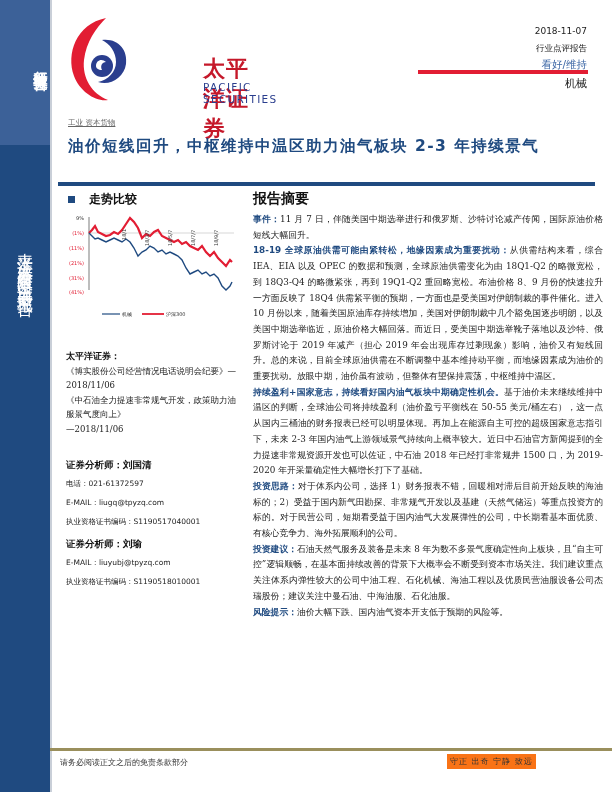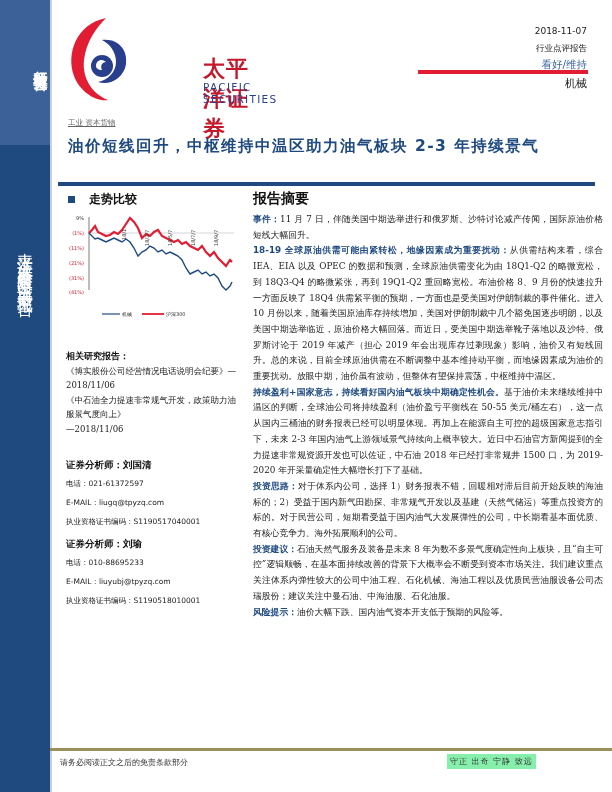--- a/index.html
+++ b/index.html
@@ -44,21 +44,21 @@
   .analyst { position: absolute; left: 66px; width: 178px; font-size: 7.5px; line-height: 19px; color: #222; font-family: "DejaVu Sans", sans-serif; }
   .analyst .an { font-weight: bold; font-size: 9.5px; color: #111; }
 
   .right-col { position: absolute; left: 253px; top: 190px; width: 350px; }
   .summary-title { font-size: 14px; font-weight: bold; font-family: "DejaVu Sans", sans-serif; color: #111; margin-bottom: 4px; }
   .para { font-size: 8.8px; line-height: 15.7px; color: #222; text-align: justify; }
   .para .lead { color: #1f4a80; font-weight: bold; font-family: "DejaVu Sans", sans-serif; }
 
   .footer-line { position: absolute; left: 50px; top: 748px; width: 562px; height: 3px; background: #9a8f5c; }
   .footer-left { position: absolute; left: 60px; top: 757px; font-size: 8px; color: #333; }
-  .footer-right { position: absolute; left: 447px; top: 754px; font-size: 8px; color: #333; background: #86efac; padding: 2px 3px; letter-spacing: 1px; }
+  .footer-right { position: absolute; left: 447px; top: 754px; font-size: 8px; color: #333; background: #f97316; padding: 2px 3px; letter-spacing: 1px; }
 </style>
 </head>
 <body>
 
 <div class="sidebar-top"></div>
 <div class="sidebar-bottom"></div>
 <div class="sidebar-divider"></div>
 <div class="vtext top">行业研究报告</div>
 <div class="vtext bottom">太平洋证券股份有限公司证券研究报告</div>
 
@@ -115,34 +115,33 @@
     <g>
       <line x1="38" y1="102" x2="56" y2="102" stroke="#1f4a80" stroke-width="1.2"></line>
       <text class="legend-text" x="58" y="104">机械</text>
       <line x1="78" y1="102" x2="100" y2="102" stroke="#e21d33" stroke-width="1.8"></line>
       <text class="legend-text" x="102" y="104">沪深300</text>
     </g>
   </svg>
 </div>
 
 <div class="related">
-  <div class="rh">相关研究报告：</div>
+  <div class="rh">太平洋证券：</div>
   <div><span>《博实股份公司经营情况电话说明会纪要》</span><span>—2018/11/06</span></div>
   <div><span>《中石油全力提速非常规气开发，政策助力油服景气度向上》</span><br><span>—2018/11/06</span></div>
 </div>
 
 <div class="analyst" style="top:455px">
   <div class="an">证券分析师：刘国清</div>
   <div>电话：021-61372597</div>
   <div>E-MAIL：liugq@tpyzq.com</div>
   <div>执业资格证书编码：S1190517040001</div>
 </div>
 <div class="analyst" style="top:534px">
   <div class="an">证券分析师：刘瑜</div>
-  <div>电话：010-88695233</div>
   <div>E-MAIL：liuyubj@tpyzq.com</div>
   <div>执业资格证书编码：S1190518010001</div>
 </div>
 
 <div class="right-col">
   <div class="summary-title">报告摘要</div>
   <p class="para"><span class="lead">事件：</span><span>11 月 7 日，伴随美国中期选举进行和俄罗斯、沙特讨论减产传闻，国际原油价格短线大幅回升。</span></p>
   <p class="para"><span class="lead">18-19 全球原油供需可能由紧转松，地缘因素成为重要扰动：</span><span>从供需结构来看，综合 IEA、EIA 以及 OPEC 的数据和预测，全球原油供需变化为由 18Q1-Q2 的略微宽松，到 18Q3-Q4 的略微紧张，再到 19Q1-Q2 重回略宽松。布油价格 8、9 月份的快速拉升一方面反映了 18Q4 供需紧平衡的预期，一方面也是受美国对伊朗制裁的事件催化。进入 10 月份以来，随着美国原油库存持续增加，美国对伊朗制裁中几个豁免国逐步明朗，以及美国中期选举临近，原油价格大幅回落。而近日，受美国中期选举靴子落地以及沙特、俄罗斯讨论于 2019 年减产（担心 2019 年会出现库存过剩现象）影响，油价又有短线回升。总的来说，目前全球原油供需在不断调整中基本维持动平衡，而地缘因素成为油价的重要扰动。放眼中期，油价虽有波动，但整体有望保持震荡，中枢维持中温区。</span></p>
   <p class="para"><span class="lead">持续盈利+国家意志，持续看好国内油气板块中期确定性机会。</span><span>基于油价未来继续维持中温区的判断，全球油公司将持续盈利（油价盈亏平衡线在 50-55 美元/桶左右），这一点从国内三桶油的财务报表已经可以明显体现。再加上在能源自主可控的超级国家意志指引下，未来 2-3 年国内油气上游领域景气持续向上概率较大。近日中石油官方新闻提到的全力提速非常规资源开发也可以佐证，中石油 2018 年已经打非常规井 1500 口，为 2019-2020 年开采量确定性大幅增长打下了基础。</span></p>
   <p class="para"><span class="lead">投资思路：</span><span>对于体系内公司，选择 1）财务报表不错，回暖相对滞后目前开始反映的海油标的；2）受益于国内新气田勘探、非常规气开发以及基建（天然气储运）等重点投资方的标的。对于民营公司，短期看受益于国内油气大发展弹性的公司，中长期看基本面优质、有核心竞争力、海外拓展顺利的公司。</span></p>

